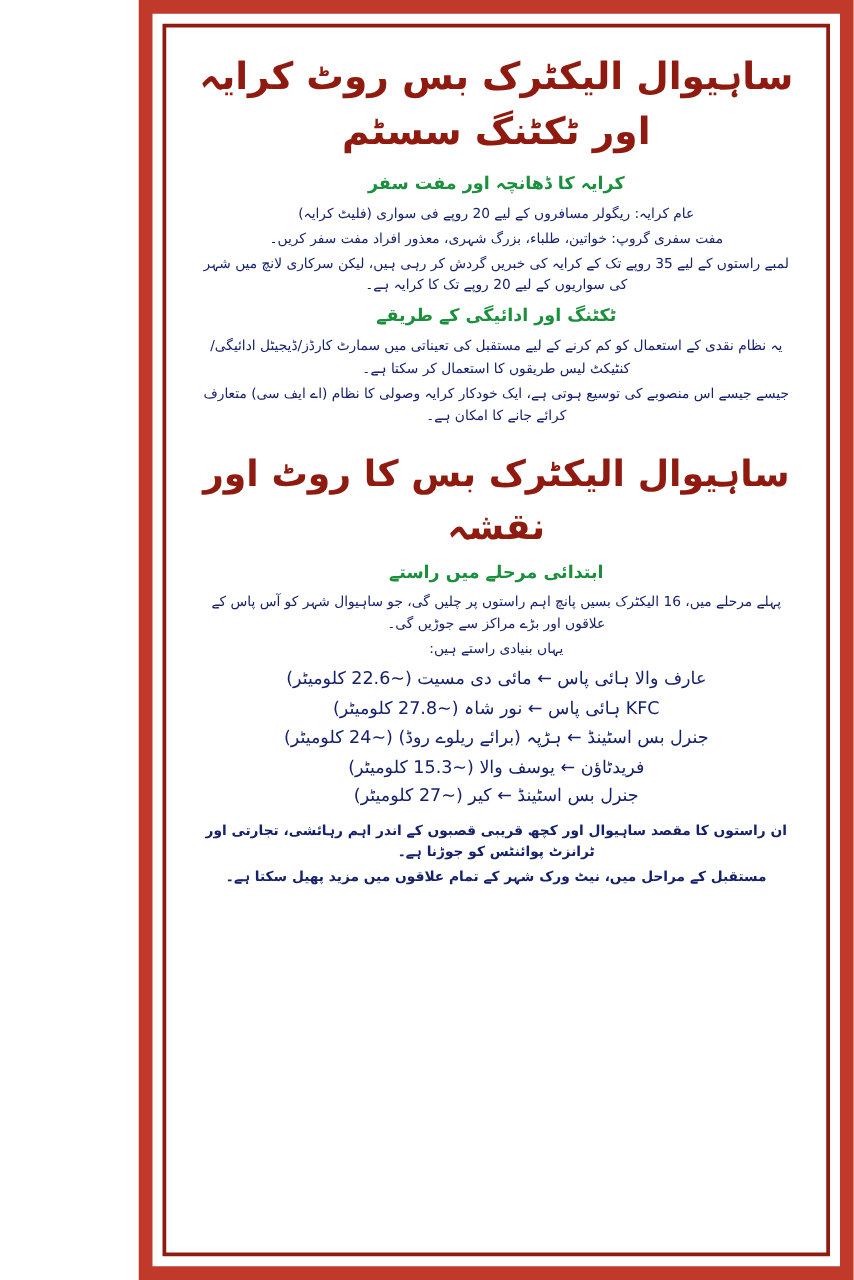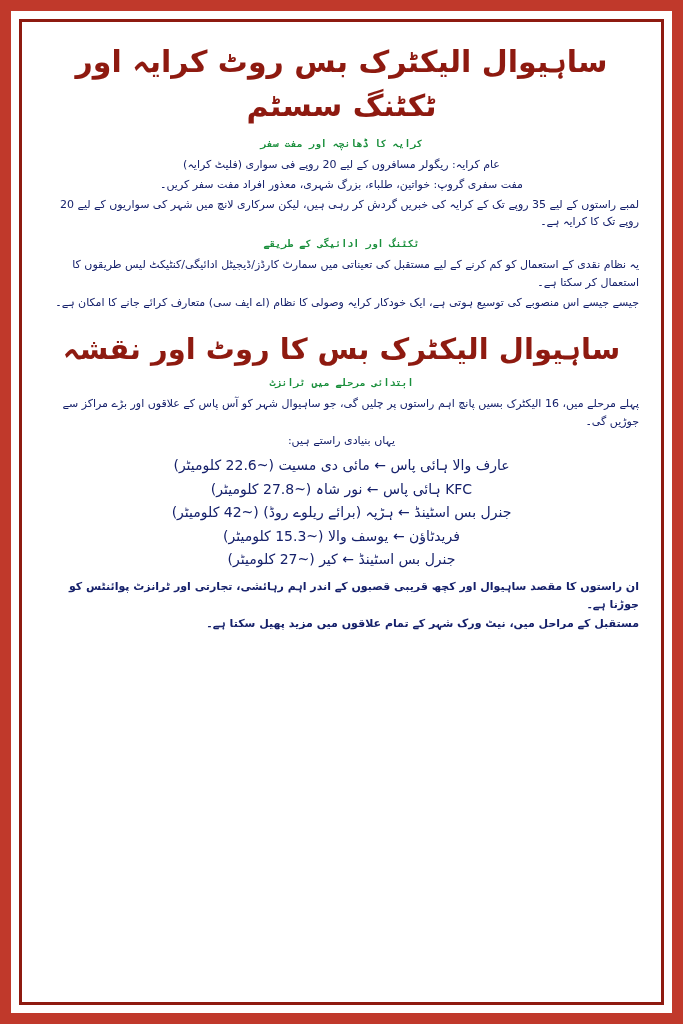--- a/index.html
+++ b/index.html
@@ -8,21 +8,21 @@
   }
   body {
     width: 683px;
     height: 1024px;
     background: #ffffff;
     font-family: "DejaVu Sans", "Liberation Sans", sans-serif;
     overflow: hidden;
   }
   .page {
     position: relative;
-    width: 683px;
+    width: 572px;
     height: 1024px;
     box-sizing: border-box;
     background: #ffffff;
     border: 11px solid #c0392b;
     padding: 0;
   }
   .inner {
     position: absolute;
     top: 8px;
     right: 8px;
@@ -43,36 +43,35 @@
     color: #8e1a10;
     font-size: 30px;
     font-weight: bold;
     line-height: 1.45;
     letter-spacing: 0px;
     margin: 4px 0 10px 0;
     padding: 0 4px;
   }
   .subhead {
     color: #1a8f3c;
-    font-size: 10px;
+    font-size: 14px;
     font-weight: bold;
     line-height: 1.5;
     margin: 6px 0 4px 0;
-    font-family: Liberation Mono, monospace;
   }
   .para {
     color: #16216b;
     font-size: 11px;
     line-height: 1.62;
     margin: 2px 0 2px 0;
     padding: 0 6px;
     text-align: center;
   }
   .para.justified {
-    text-align: right;
+    text-align: center;
   }
   .section-title {
     color: #8e1a10;
     font-size: 29px;
     font-weight: bold;
     line-height: 1.45;
     margin: 16px 0 6px 0;
   }
   .routes {
     margin: 4px 0 2px 0;
@@ -102,28 +101,28 @@
       <p class="para">عام کرایہ: ریگولر مسافروں کے لیے 20 روپے فی سواری (فلیٹ کرایہ)</p>
       <p class="para">مفت سفری گروپ: خواتین، طلباء، بزرگ شہری، معذور افراد مفت سفر کریں۔</p>
       <p class="para justified">لمبے راستوں کے لیے 35 روپے تک کے کرایہ کی خبریں گردش کر رہی ہیں، لیکن سرکاری لانچ میں شہر کی سواریوں کے لیے 20 روپے تک کا کرایہ ہے۔</p>
 
       <div class="subhead">ٹکٹنگ اور ادائیگی کے طریقے</div>
       <p class="para justified">یہ نظام نقدی کے استعمال کو کم کرنے کے لیے مستقبل کی تعیناتی میں سمارٹ کارڈز/ڈیجیٹل ادائیگی/کنٹیکٹ لیس طریقوں کا استعمال کر سکتا ہے۔</p>
       <p class="para justified">جیسے جیسے اس منصوبے کی توسیع ہوتی ہے، ایک خودکار کرایہ وصولی کا نظام (اے ایف سی) متعارف کرائے جانے کا امکان ہے۔</p>
 
       <h2 class="section-title">ساہیوال الیکٹرک بس کا روٹ اور نقشہ</h2>
 
-      <div class="subhead">ابتدائی مرحلے میں ٹرانزٹ</div>
+      <div class="subhead">ابتدائی مرحلے میں راستے</div>
       <p class="para justified">پہلے مرحلے میں، 16 الیکٹرک بسیں پانچ اہم راستوں پر چلیں گی، جو ساہیوال شہر کو آس پاس کے علاقوں اور بڑے مراکز سے جوڑیں گی۔</p>
       <p class="para">یہاں بنیادی راستے ہیں:</p>
 
       <div class="routes">
         <p class="route-line">عارف والا ہائی پاس ← مائی دی مسیت (~22.6 کلومیٹر)</p>
         <p class="route-line">KFC ہائی پاس ← نور شاہ (~27.8 کلومیٹر)</p>
-        <p class="route-line">جنرل بس اسٹینڈ ← ہڑپہ (برائے ریلوے روڈ) (~42 کلومیٹر)</p>
+        <p class="route-line">جنرل بس اسٹینڈ ← ہڑپہ (برائے ریلوے روڈ) (~24 کلومیٹر)</p>
         <p class="route-line">فریدٹاؤن ← یوسف والا (~15.3 کلومیٹر)</p>
         <p class="route-line">جنرل بس اسٹینڈ ← کیر (~27 کلومیٹر)</p>
       </div>
 
       <div class="tail">
         <p class="para justified">ان راستوں کا مقصد ساہیوال اور کچھ قریبی قصبوں کے اندر اہم رہائشی، تجارتی اور ٹرانزٹ پوائنٹس کو جوڑنا ہے۔</p>
         <p class="para justified">مستقبل کے مراحل میں، نیٹ ورک شہر کے تمام علاقوں میں مزید پھیل سکتا ہے۔</p>
       </div>
 
     </div>

